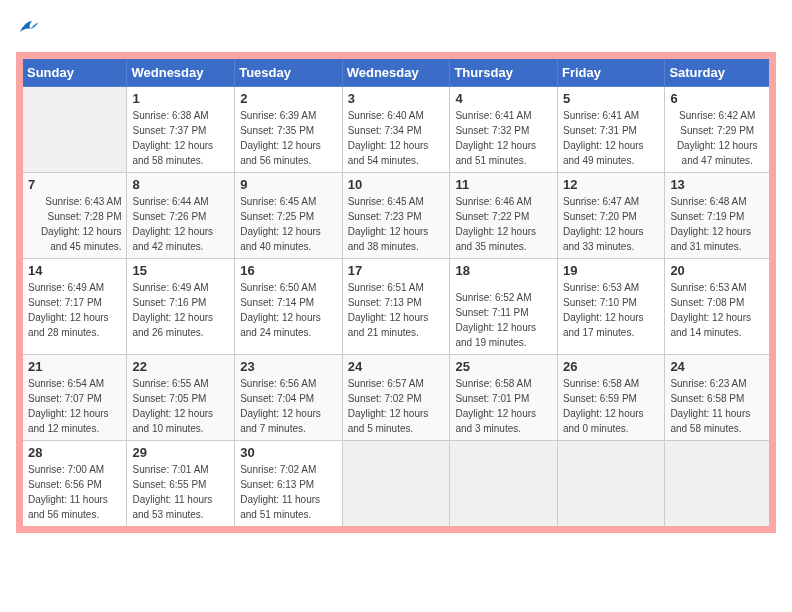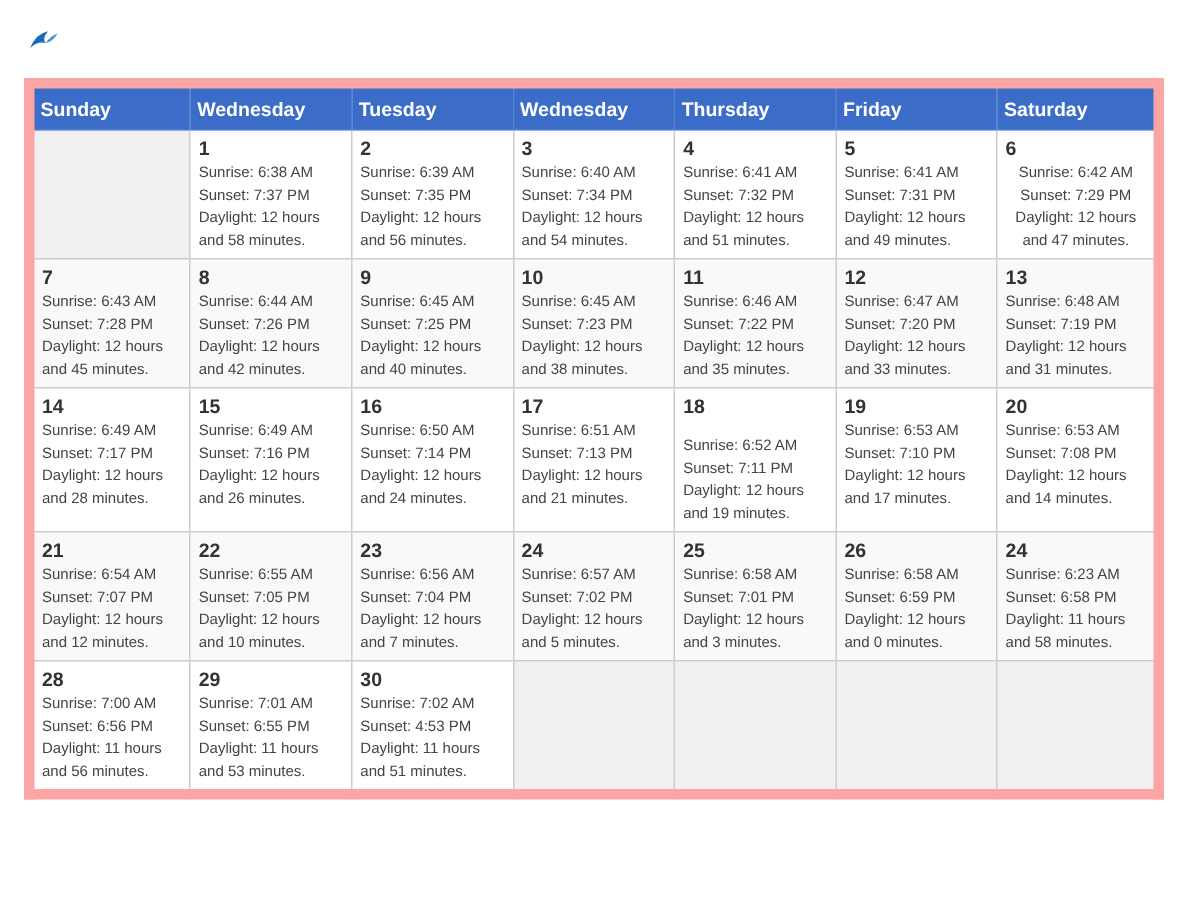--- a/index.html
+++ b/index.html
@@ -164,21 +164,21 @@
           <span class="day-number">6</span>
           <div class="day-info" style="white-space: pre-line; text-align: center;">Sunrise: 6:42 AM
 Sunset: 7:29 PM
 Daylight: 12 hours
 and 47 minutes.</div>
         </td>
       </tr>
       <tr class="week-row">
         <td>
           <span class="day-number">7</span>
-          <div class="day-info" style="white-space: pre-line;">Sunrise: 6:43 AM
+          <div class="day-info" style="white-space: pre-line; text-align: right;">Sunrise: 6:43 AM
 Sunset: 7:28 PM
 Daylight: 12 hours
 and 45 minutes.</div>
         </td>
         <td>
           <span class="day-number">8</span>
           <div class="day-info" style="white-space: pre-line;">Sunrise: 6:44 AM
 Sunset: 7:26 PM
 Daylight: 12 hours
 and 42 minutes.</div>
@@ -332,21 +332,21 @@
         <td>
           <span class="day-number">29</span>
           <div class="day-info" style="white-space: pre-line;">Sunrise: 7:01 AM
 Sunset: 6:55 PM
 Daylight: 11 hours
 and 53 minutes.</div>
         </td>
         <td>
           <span class="day-number">30</span>
           <div class="day-info" style="white-space: pre-line;">Sunrise: 7:02 AM
-Sunset: 4:53 PM
+Sunset: 6:13 PM
 Daylight: 11 hours
 and 51 minutes.</div>
         </td>
         <td class="empty-cell"></td>
         <td class="empty-cell"></td>
         <td class="empty-cell"></td>
         <td class="empty-cell"></td>
       </tr>
     </tbody>
 </table>

